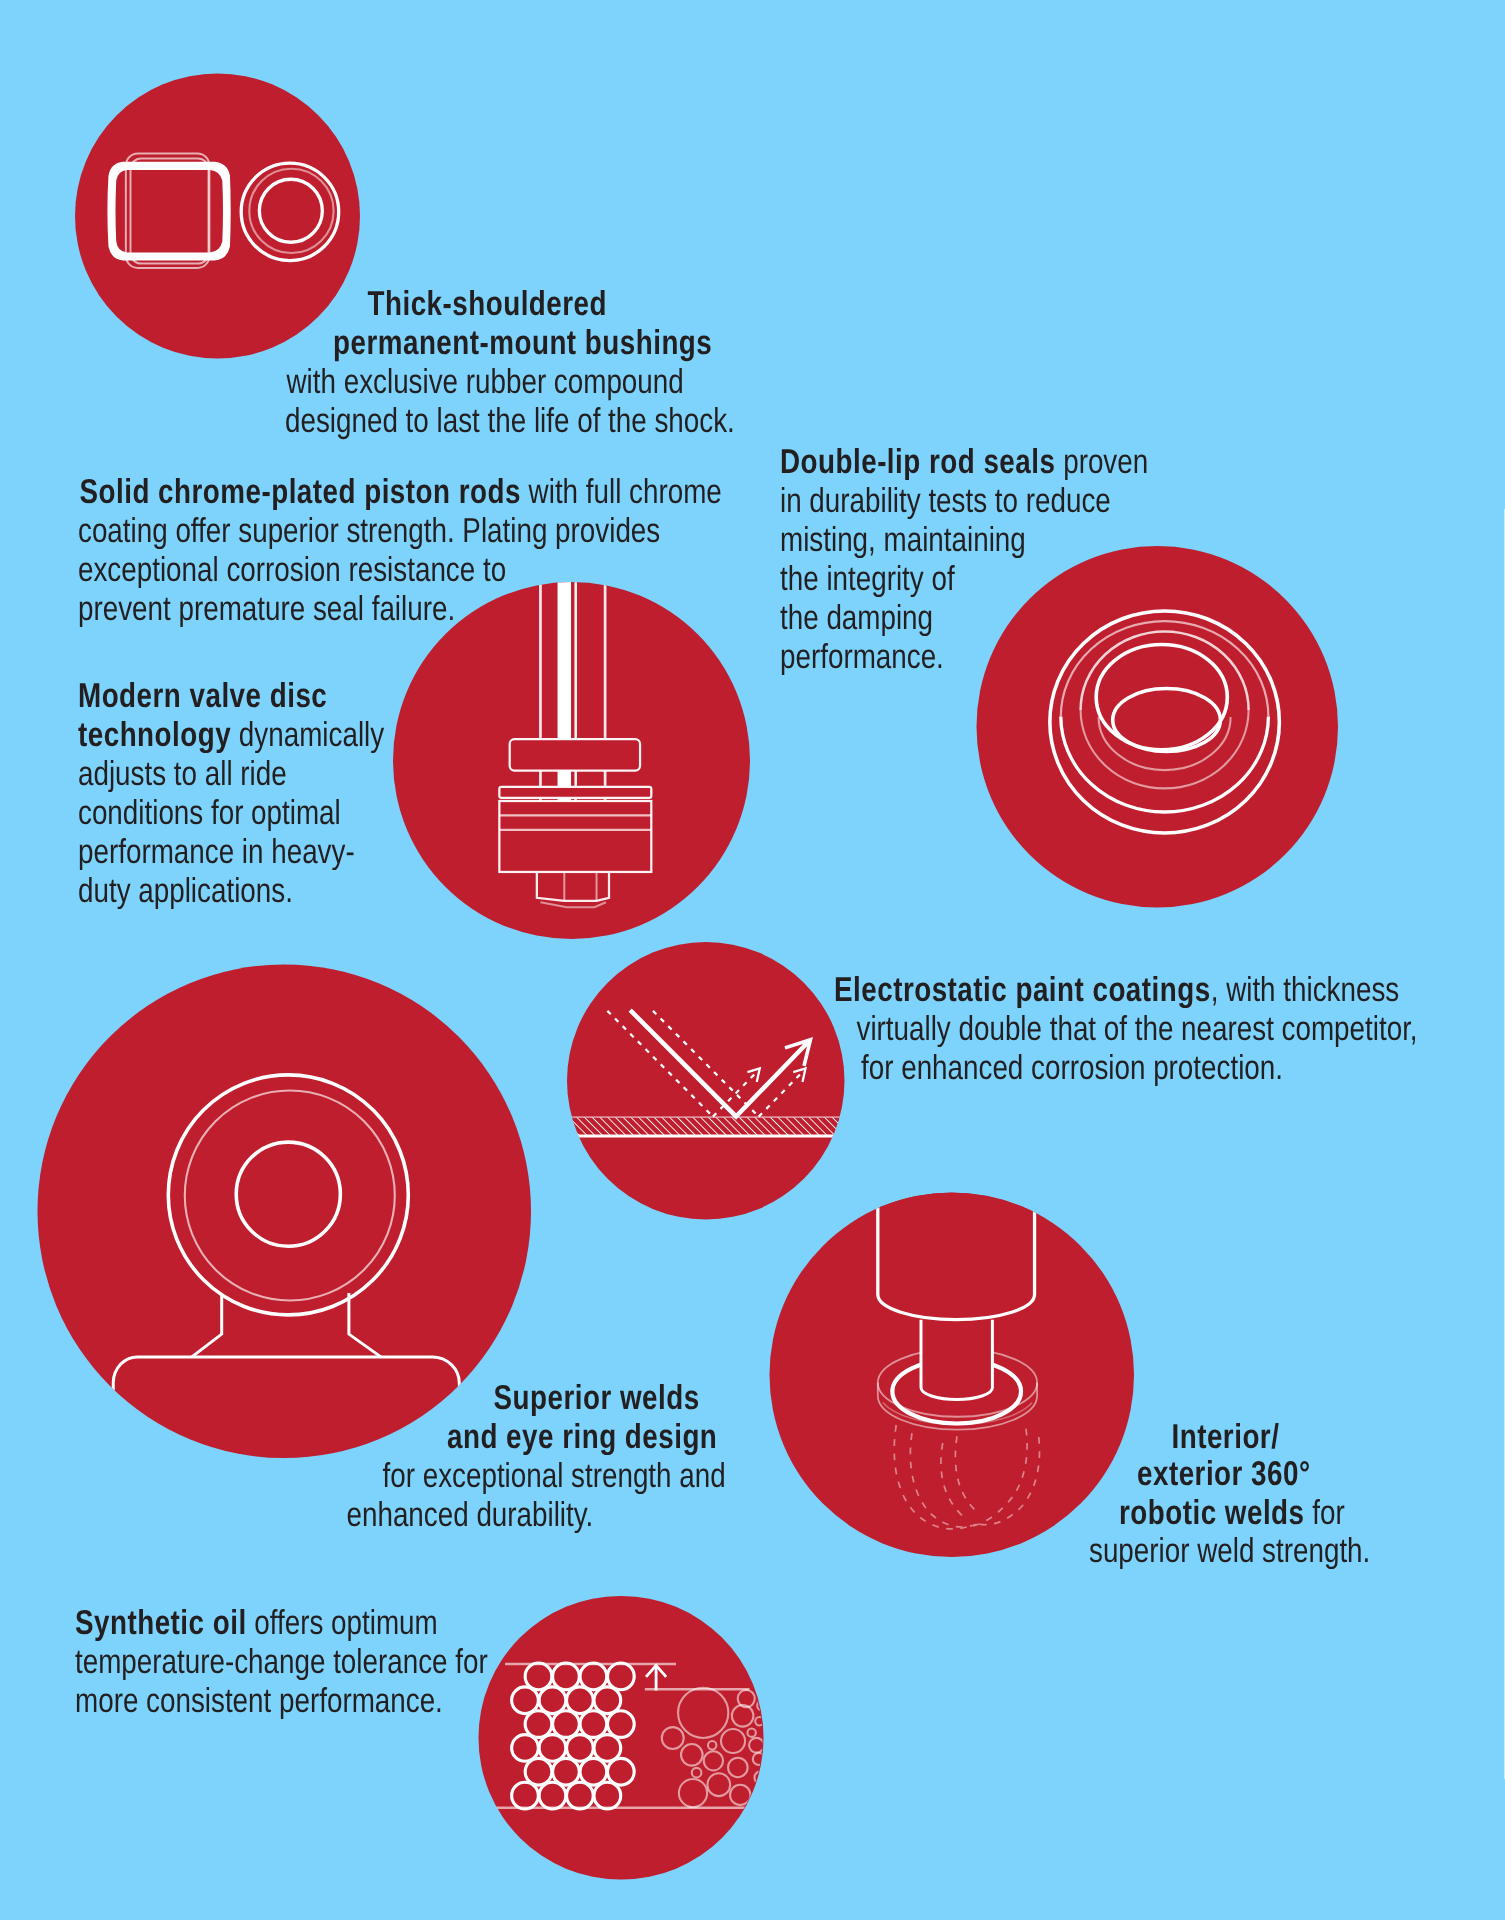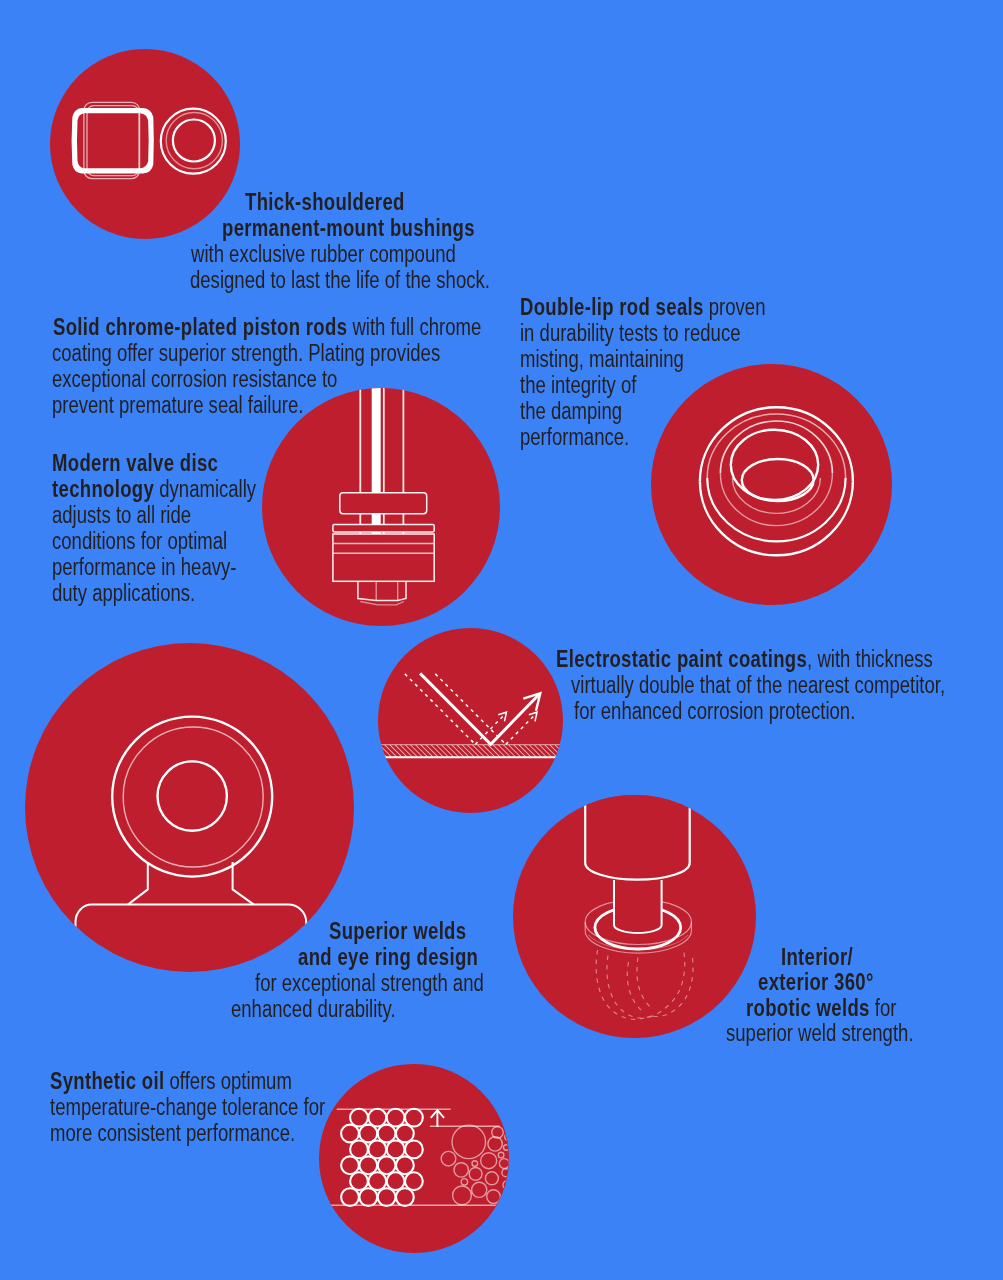--- a/index.html
+++ b/index.html
@@ -1,17 +1,17 @@
 <!DOCTYPE html>
 <html><head>
 <meta charset="utf-8">
 <style>
   html,body{margin:0;padding:0;background:#ffffff;}
   body{width:1003px;height:1280px;font-family:"Liberation Sans",sans-serif;overflow:hidden;}
-  #page{position:relative;width:1003px;height:1280px;overflow:hidden;background:#3b82f6;}
+  #page{position:relative;width:1003px;height:1280px;overflow:hidden;background:#7dd3fc;}
   .disc{position:absolute;border-radius:50%;background:#be1e2d;}
   svg.icon{position:absolute;}
   .ln{position:absolute;white-space:nowrap;color:#231f20;font-size:23px;
       line-height:26px;letter-spacing:0;transform:scaleX(0.806);}
   .ln.l{transform-origin:left top;}
   .ln b{font-weight:700;letter-spacing:0.40px;}
 </style>
 </head>
 <body>
 

